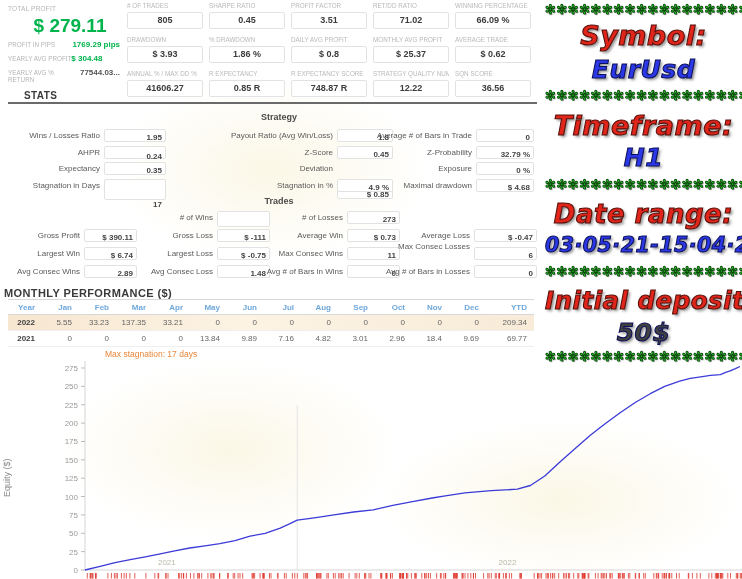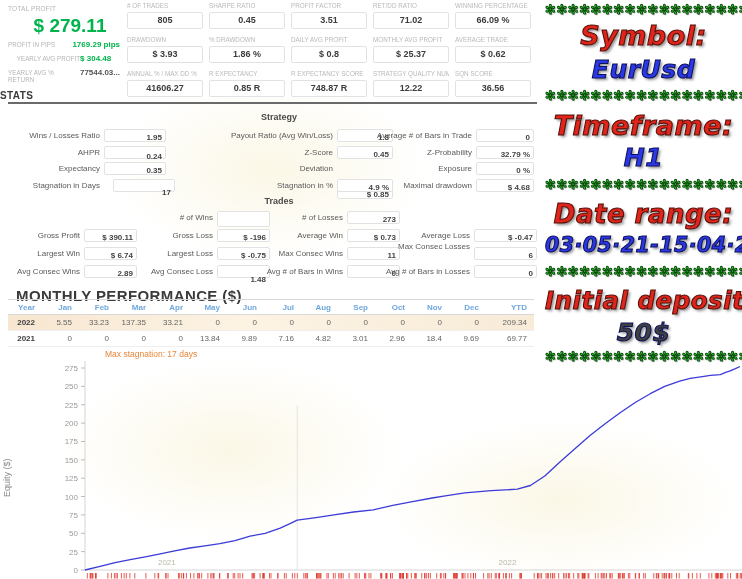--- a/index.html
+++ b/index.html
@@ -21,31 +21,31 @@
   .leftrow-val{font-size:8px;font-weight:bold;text-align:right;}
   
   #metrics-grid{left:127px;top:2px;width:412px;display:grid;
       grid-template-columns:repeat(5,76px);grid-column-gap:6px;grid-row-gap:7px;}
   .metric .mlbl{font-size:6.3px;color:#b9b9b9;text-transform:uppercase;white-space:nowrap;
       overflow:hidden;margin-bottom:2px;height:8px;}
   .metric .mbox{border:1px solid #e2e2e2;border-radius:2px;height:15px;line-height:15px;
       text-align:center;font-size:9px;font-weight:bold;color:#3c3c3c;background:#fff;}
   
   .sec-title{font-size:10px;font-weight:bold;color:#3a3a3a;letter-spacing:.4px;}
-  #stats-title{left:0;top:90px;text-align:center;}
+  #stats-title{left:24px;top:90px;text-align:center;}
   #stats-rule{left:8px;top:102px;width:529px;height:0;border-top:2px solid #6a6a6a;}
   .center-head{font-size:9px;font-weight:bold;color:#4a4a4a;text-align:center;width:160px;}
   #strategy-header{left:199px;top:112px;}
   #trades-header{left:199px;top:196px;}
   .stat-lbl{font-size:8px;color:#5a5a5a;text-align:right;white-space:nowrap;line-height:13px;}
   .stat-box{border:1px solid #e2e2e2;border-radius:2px;height:13px;line-height:11px;
       font-size:8px;font-weight:bold;color:#444;text-align:right;padding-right:3px;
       box-sizing:border-box;background:#fff;}
   
-  #monthly-title{left:16px;top:287px;font-size:15px;}
+  #monthly-title{left:4px;top:287px;font-size:11px;}
   #monthly-table{left:8px;top:299px;width:526px;}
   .mt-row{display:flex;align-items:center;}
   .mt-head{height:14px;border-top:1px solid #d8d8d8;border-bottom:1px solid #d8d8d8;}
   .mt-head .mt-cell{color:#6fa8dc;font-weight:bold;}
   .mt-data{height:15px;border-bottom:1px solid #efefef;}
   .mt-cell{font-size:8px;color:#666;text-align:right;padding-right:7px;box-sizing:border-box;}
   .mt-year{font-weight:bold;color:#3f3f3f;}
   .mt-hl{background:linear-gradient(90deg,#f7e6d0,#fcf3e3 45%,#f8ebd8);}
   
   #sidebar{left:545px;top:0;width:197px;height:368px;}
@@ -64,21 +64,21 @@
 <div class="wm" style="left:60px;top:360px;width:340px;height:180px;"></div>
 <div class="wm" style="left:380px;top:420px;width:360px;height:160px;"></div>
 
 <div class="abs tinylbl" id="total-profit-label">TOTAL PROFIT</div>
 <div class="abs" id="total-profit-value">$ 279.11</div>
 <div class="abs" id="left-rows" style="left:8px;top:40px;width:112px;">
     <div style="display: flex; justify-content: space-between; align-items: baseline; height: 14px;">
       <span class="leftrow-lbl">PROFIT IN PIPS</span>
       <span class="leftrow-val" style="color: rgb(0, 180, 76);">1769.29 pips</span>
     </div>
-    <div style="display: flex; justify-content: center; align-items: baseline; height: 14px;">
+    <div style="display: flex; justify-content: flex-start; align-items: baseline; height: 14px;">
       <span class="leftrow-lbl">YEARLY AVG PROFIT</span>
       <span class="leftrow-val" style="color: rgb(0, 180, 76);">$ 304.48</span>
     </div>
     <div style="display: flex; justify-content: space-between; align-items: baseline; height: 14px;">
       <span class="leftrow-lbl">YEARLY AVG % RETURN</span>
       <span class="leftrow-val" style="color: rgb(85, 85, 85);">77544.03...</span>
     </div>
   </div>
 
 <div class="abs" id="metrics-grid">
@@ -148,21 +148,21 @@
 <div class="abs" id="stats-rule"></div>
 <div class="abs center-head" id="strategy-header">Strategy</div>
 <div class="abs" id="stats-grid" style="left:0;top:0;width:742px;height:0;">
     <div class="abs stat-lbl" style="left: -70px; top: 129px; width: 170px;">Wins / Losses Ratio</div>
     <div class="abs stat-box" style="left: 104px; top: 129px; width: 62px; padding-top: 2px;">1.95</div>
     <div class="abs stat-lbl" style="left: -70px; top: 145.6px; width: 170px;">AHPR</div>
     <div class="abs stat-box" style="left: 104px; top: 145.6px; width: 62px; padding-top: 4px;">0.24</div>
     <div class="abs stat-lbl" style="left: -70px; top: 162.2px; width: 170px;">Expectancy</div>
     <div class="abs stat-box" style="left: 104px; top: 162.2px; width: 62px; padding-top: 2px;">0.35</div>
     <div class="abs stat-lbl" style="left: -70px; top: 178.8px; width: 170px;">Stagnation in Days</div>
-    <div class="abs stat-box" style="left: 104px; top: 178.8px; width: 62px; padding-top: 7px; margin-left: 9px;">17</div>
+    <div class="abs stat-box" style="left: 104px; top: 178.8px; width: 62px; padding-top: 19px;">17</div>
     <div class="abs stat-lbl" style="left: 163px; top: 129px; width: 170px;">Payout Ratio (Avg Win/Loss)</div>
     <div class="abs stat-box" style="left: 337px; top: 129px; width: 56px; padding-top: 2px;">1.8</div>
     <div class="abs stat-lbl" style="left: 163px; top: 145.6px; width: 170px;">Z-Score</div>
     <div class="abs stat-box" style="left: 337px; top: 145.6px; width: 56px; padding-top: 2px;">0.45</div>
     <div class="abs stat-lbl" style="left: 163px; top: 162.2px; width: 170px;">Deviation</div>
     <div class="abs stat-box" style="left: 337px; top: 162.2px; width: 56px; padding-top: 2px; margin-top: 24px;">$ 0.85</div>
     <div class="abs stat-lbl" style="left: 163px; top: 178.8px; width: 170px;">Stagnation in %</div>
     <div class="abs stat-box" style="left: 337px; top: 178.8px; width: 56px; padding-top: 2px;">4.9 %</div>
     <div class="abs stat-lbl" style="left: 302px; top: 129px; width: 170px;">Average # of Bars in Trade</div>
     <div class="abs stat-box" style="left: 476px; top: 129px; width: 58px; padding-top: 2px;">0</div>
@@ -176,37 +176,37 @@
 
 <div class="abs center-head" id="trades-header">Trades</div>
 <div class="abs" id="trades-grid" style="left:0;top:0;width:742px;height:0;">
     <div class="abs stat-lbl" style="left: 83px; top: 211px; width: 130px;"># of Wins</div>
     <div class="abs stat-box" style="left: 217px; top: 211px; width: 53px; padding-top: 14px;">532</div>
     <div class="abs stat-lbl" style="left: 213px; top: 211px; width: 130px;"># of Losses</div>
     <div class="abs stat-box" style="left: 347px; top: 211px; width: 53px; padding-top: 2px;">273</div>
     <div class="abs stat-lbl" style="left: -50px; top: 229px; width: 130px;">Gross Profit</div>
     <div class="abs stat-box" style="left: 84px; top: 229px; width: 53px; padding-top: 2px;">$ 390.11</div>
     <div class="abs stat-lbl" style="left: 83px; top: 229px; width: 130px;">Gross Loss</div>
-    <div class="abs stat-box" style="left: 217px; top: 229px; width: 53px; padding-top: 2px;">$ -196</div>
+    <div class="abs stat-box" style="left: 217px; top: 229px; width: 53px; padding-top: 2px;">$ -111</div>
     <div class="abs stat-lbl" style="left: 213px; top: 229px; width: 130px;">Average Win</div>
     <div class="abs stat-box" style="left: 347px; top: 229px; width: 53px; padding-top: 2px;">$ 0.73</div>
     <div class="abs stat-lbl" style="left: 340px; top: 229px; width: 130px;">Average Loss</div>
     <div class="abs stat-box" style="left: 474px; top: 229px; width: 63px; padding-top: 2px;">$ -0.47</div>
     <div class="abs stat-lbl" style="left: -50px; top: 247px; width: 130px;">Largest Win</div>
     <div class="abs stat-box" style="left: 84px; top: 247px; width: 53px; padding-top: 2px;">$ 6.74</div>
     <div class="abs stat-lbl" style="left: 83px; top: 247px; width: 130px;">Largest Loss</div>
     <div class="abs stat-box" style="left: 217px; top: 247px; width: 53px; padding-top: 2px;">$ -0.75</div>
     <div class="abs stat-lbl" style="left: 213px; top: 247px; width: 130px;">Max Consec Wins</div>
     <div class="abs stat-box" style="left: 347px; top: 247px; width: 53px; padding-top: 2px;">11</div>
     <div class="abs stat-lbl" style="left: 340px; top: 240px; width: 130px;">Max Consec Losses</div>
     <div class="abs stat-box" style="left: 474px; top: 247px; width: 63px; padding-top: 2px;">6</div>
     <div class="abs stat-lbl" style="left: -50px; top: 265px; width: 130px;">Avg Consec Wins</div>
     <div class="abs stat-box" style="left: 84px; top: 265px; width: 53px; padding-top: 2px;">2.89</div>
     <div class="abs stat-lbl" style="left: 83px; top: 265px; width: 130px;">Avg Consec Loss</div>
-    <div class="abs stat-box" style="left: 217px; top: 265px; width: 53px; padding-top: 8px; text-align: right;">1.48</div>
+    <div class="abs stat-box" style="left: 217px; top: 265px; width: 53px; padding-top: 2px; text-align: right;">1.48</div>
     <div class="abs stat-lbl" style="left: 213px; top: 265px; width: 130px;">Avg # of Bars in Wins</div>
     <div class="abs stat-box" style="left: 347px; top: 265px; width: 53px; padding-top: 2px;">0</div>
     <div class="abs stat-lbl" style="left: 340px; top: 265px; width: 130px;">Avg # of Bars in Losses</div>
     <div class="abs stat-box" style="left: 474px; top: 265px; width: 63px; padding-top: 2px;">0</div>
   </div>
 
 <div class="abs sec-title" id="monthly-title">MONTHLY PERFORMANCE ($)</div>
 <div class="abs" id="monthly-table">
     <div class="mt-row mt-head">
       <div class="mt-cell" style="width: 34px;">Year</div>

